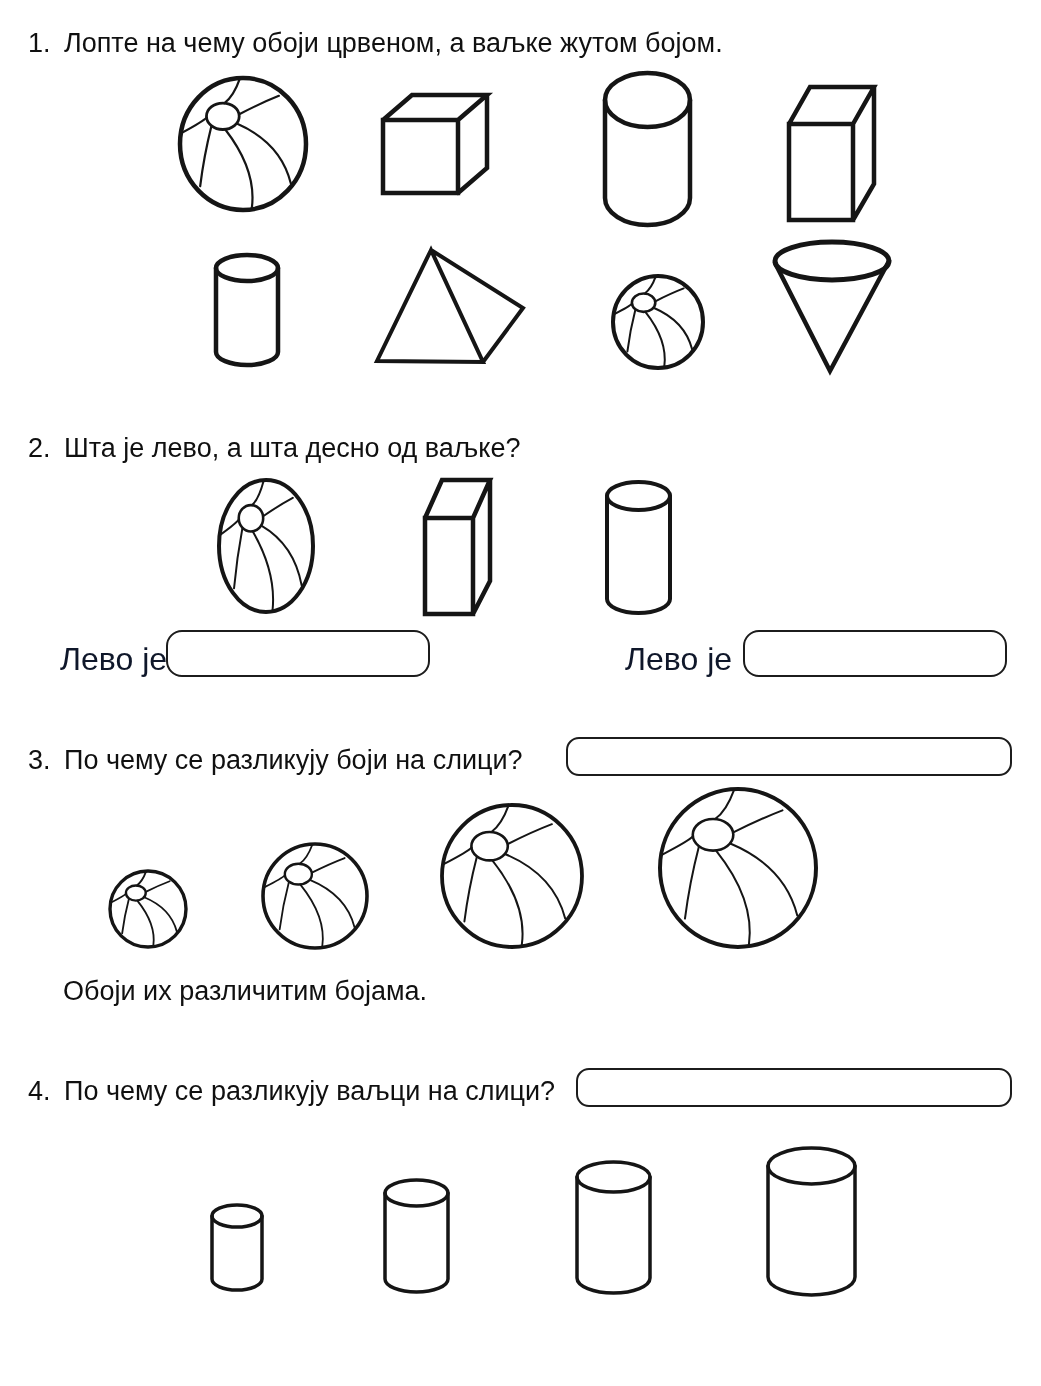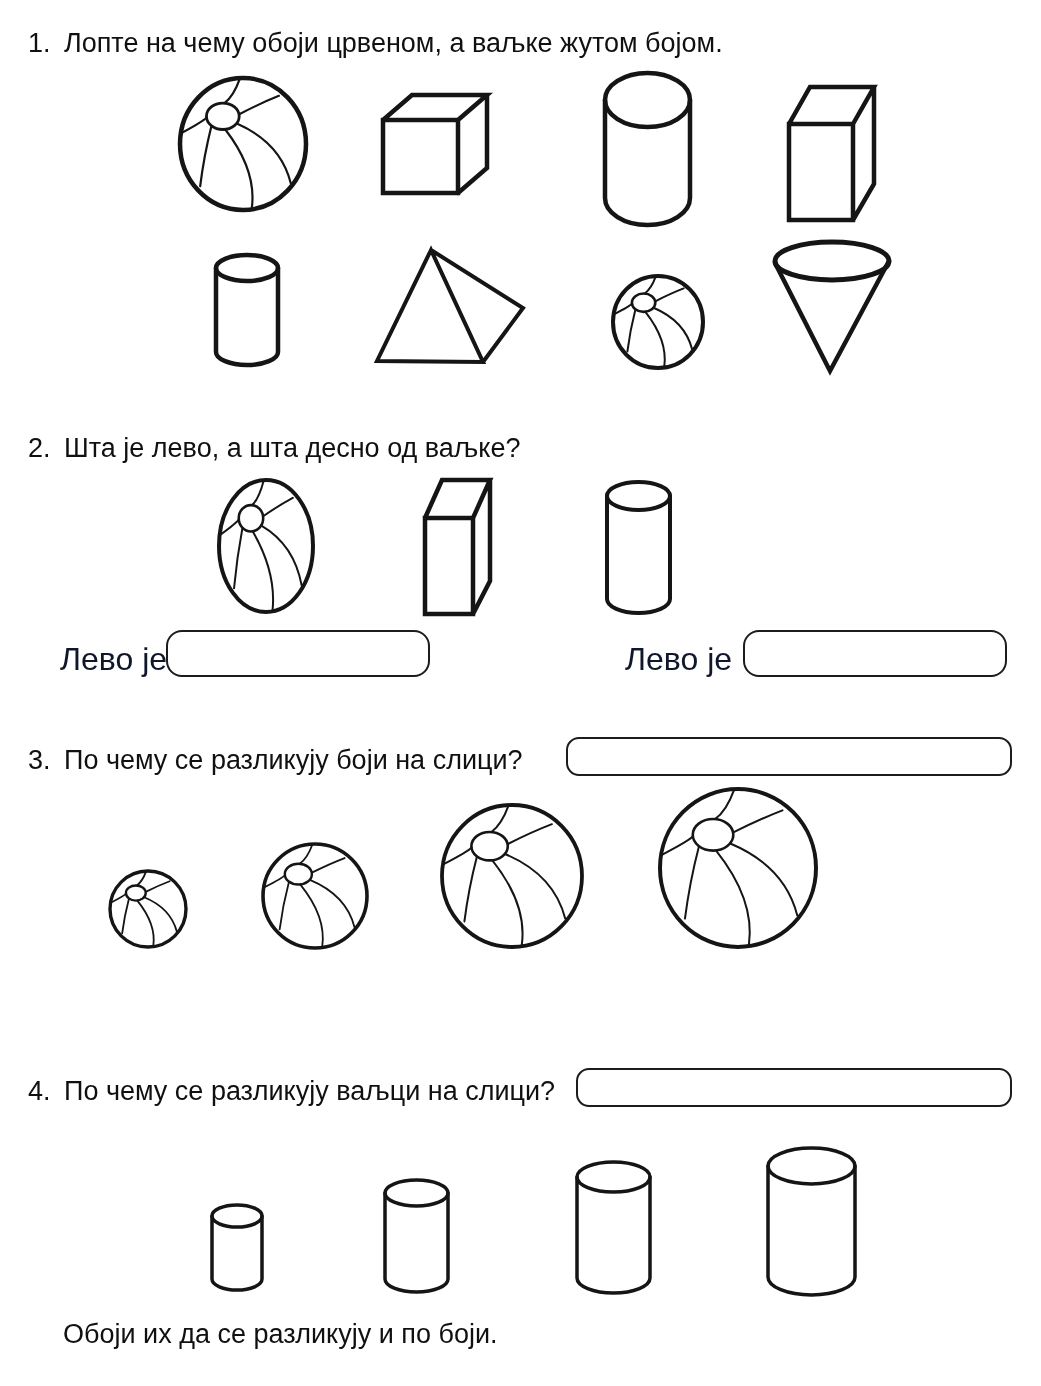--- a/index.html
+++ b/index.html
@@ -184,22 +184,22 @@
 
   <div class="label" style="left:625px; top:643px">Лево је</div>
   <div class="answer-box" style="left:743px; top:630px; width:264px; height:47px"></div>
 
   <div class="heading" style="top:744px">
     <span class="num">3.</span>
     <span>По чему се разликују боји на слици?</span>
   </div>
   <div class="answer-box slim" style="left:566px; top:737px; width:446px; height:39px"></div>
 
+  <div class="caption" style="top:975px">Обоји их различитим бојама.</div>
 
   <div class="heading" style="top:1075px">
     <span class="num">4.</span>
     <span>По чему се разликују ваљци на слици?</span>
   </div>
   <div class="answer-box slim" style="left:576px; top:1068px; width:436px; height:39px"></div>
 
-  <div class="caption" style="top:1318px">Обоји их да се разликују и по боји.</div>
 
 </div>
 
 </body></html>

